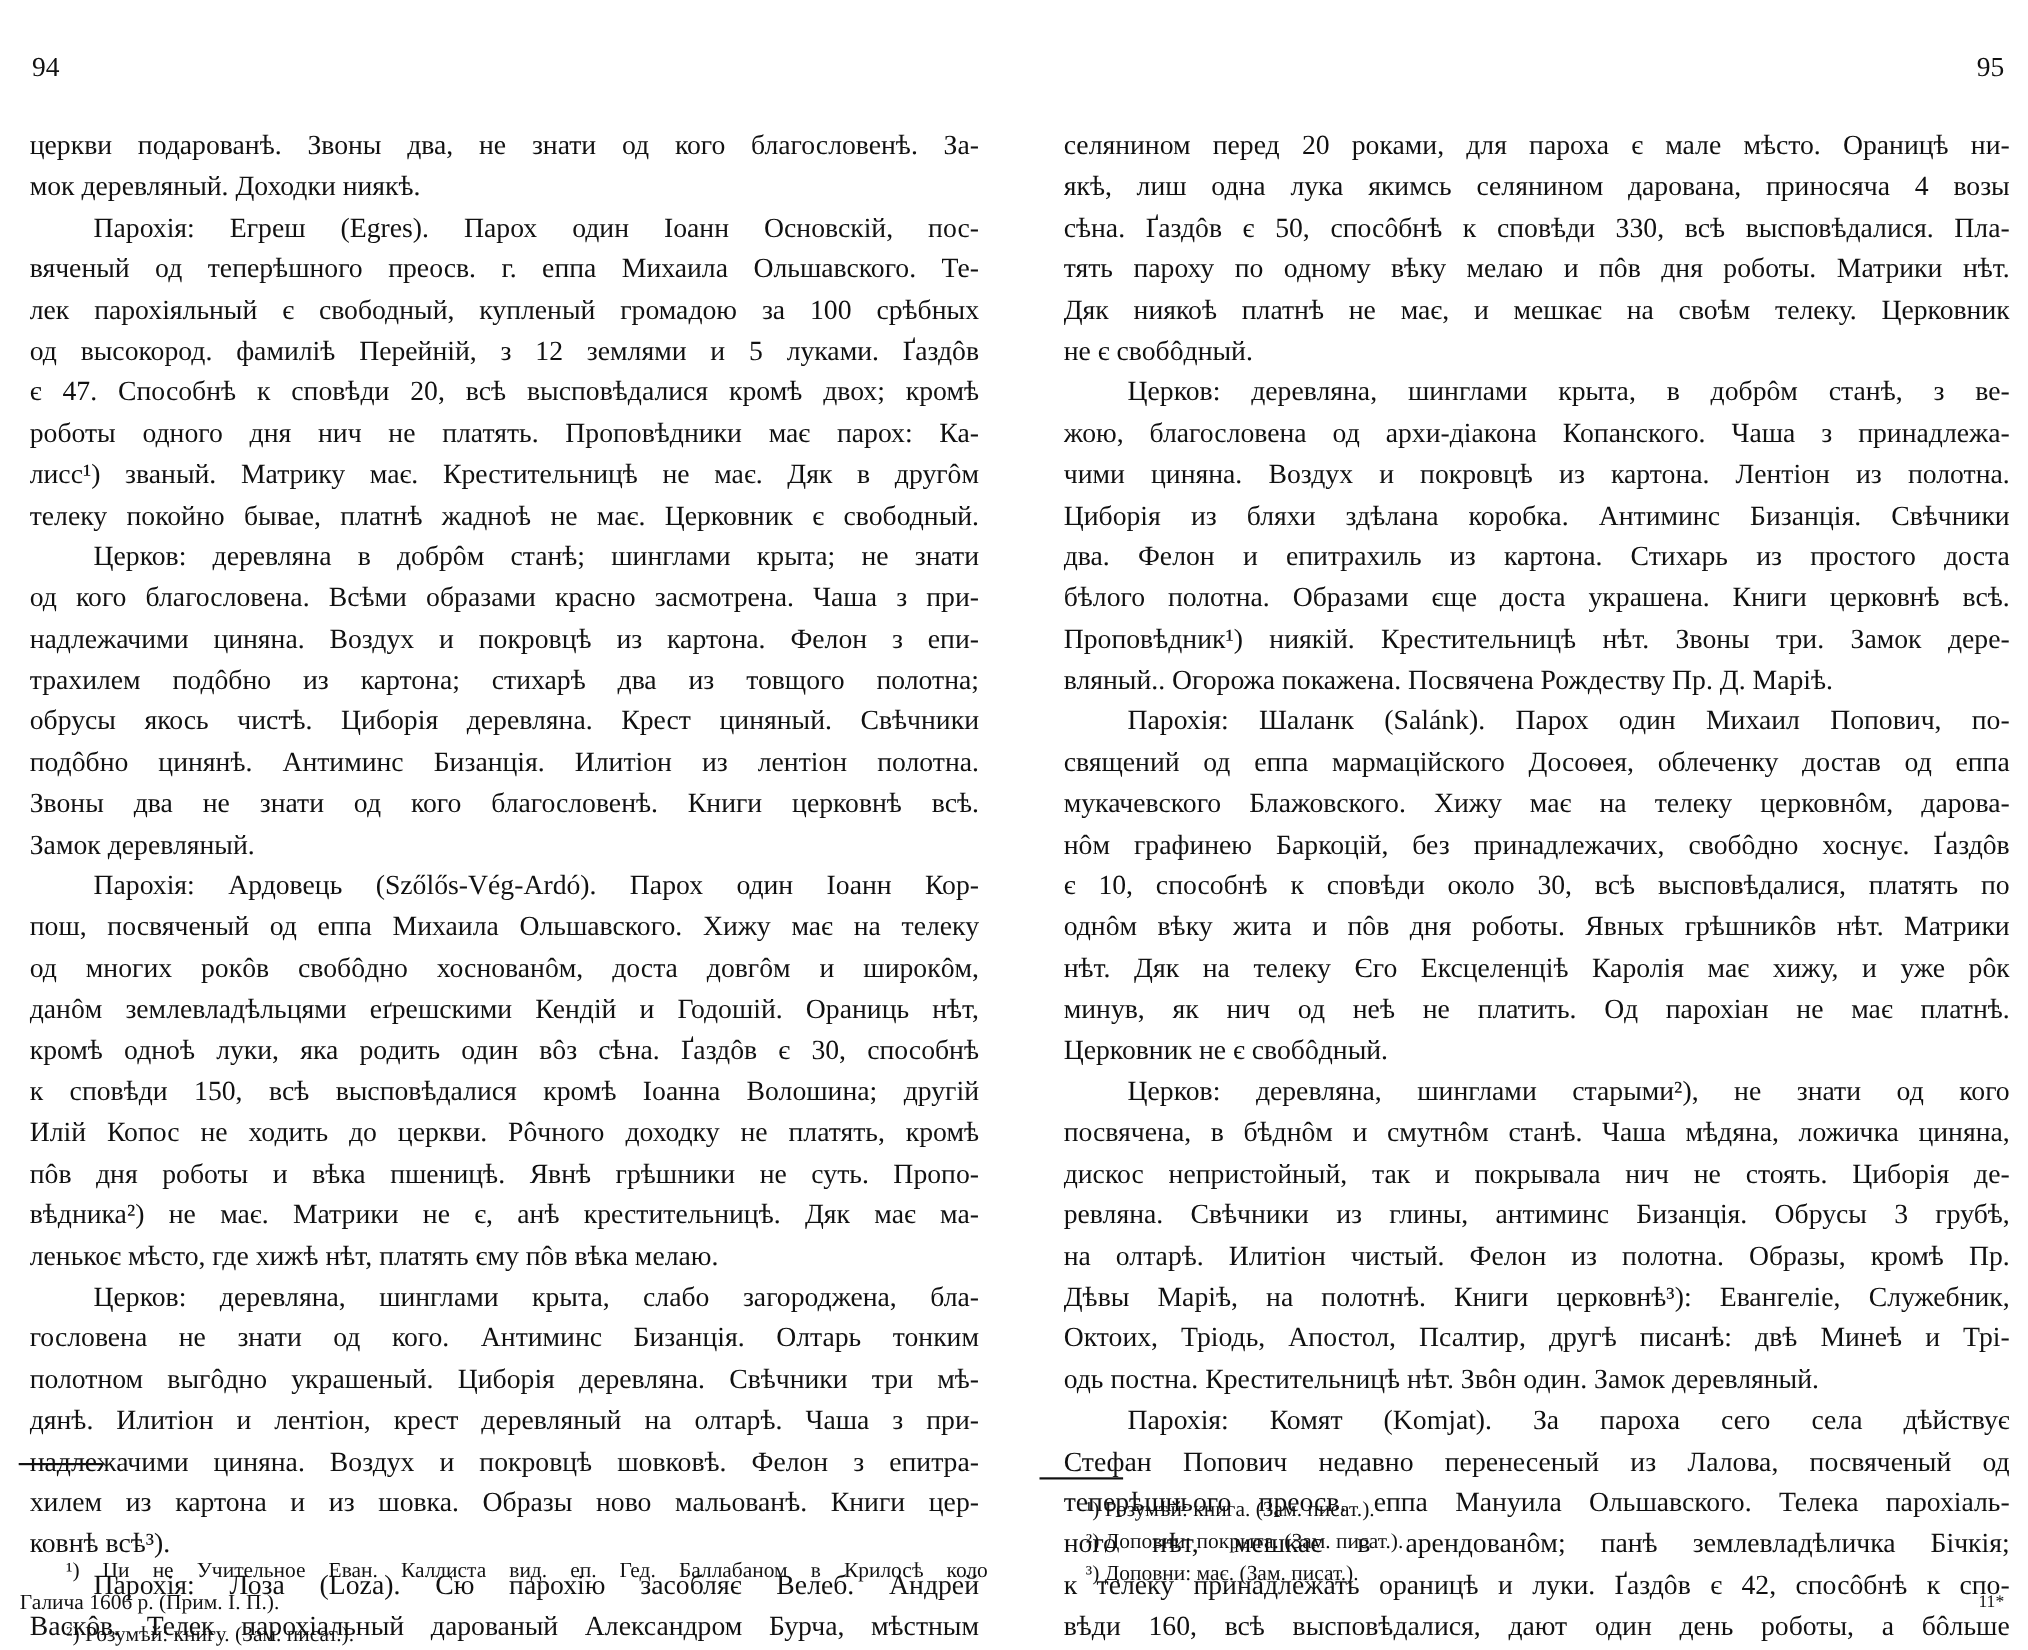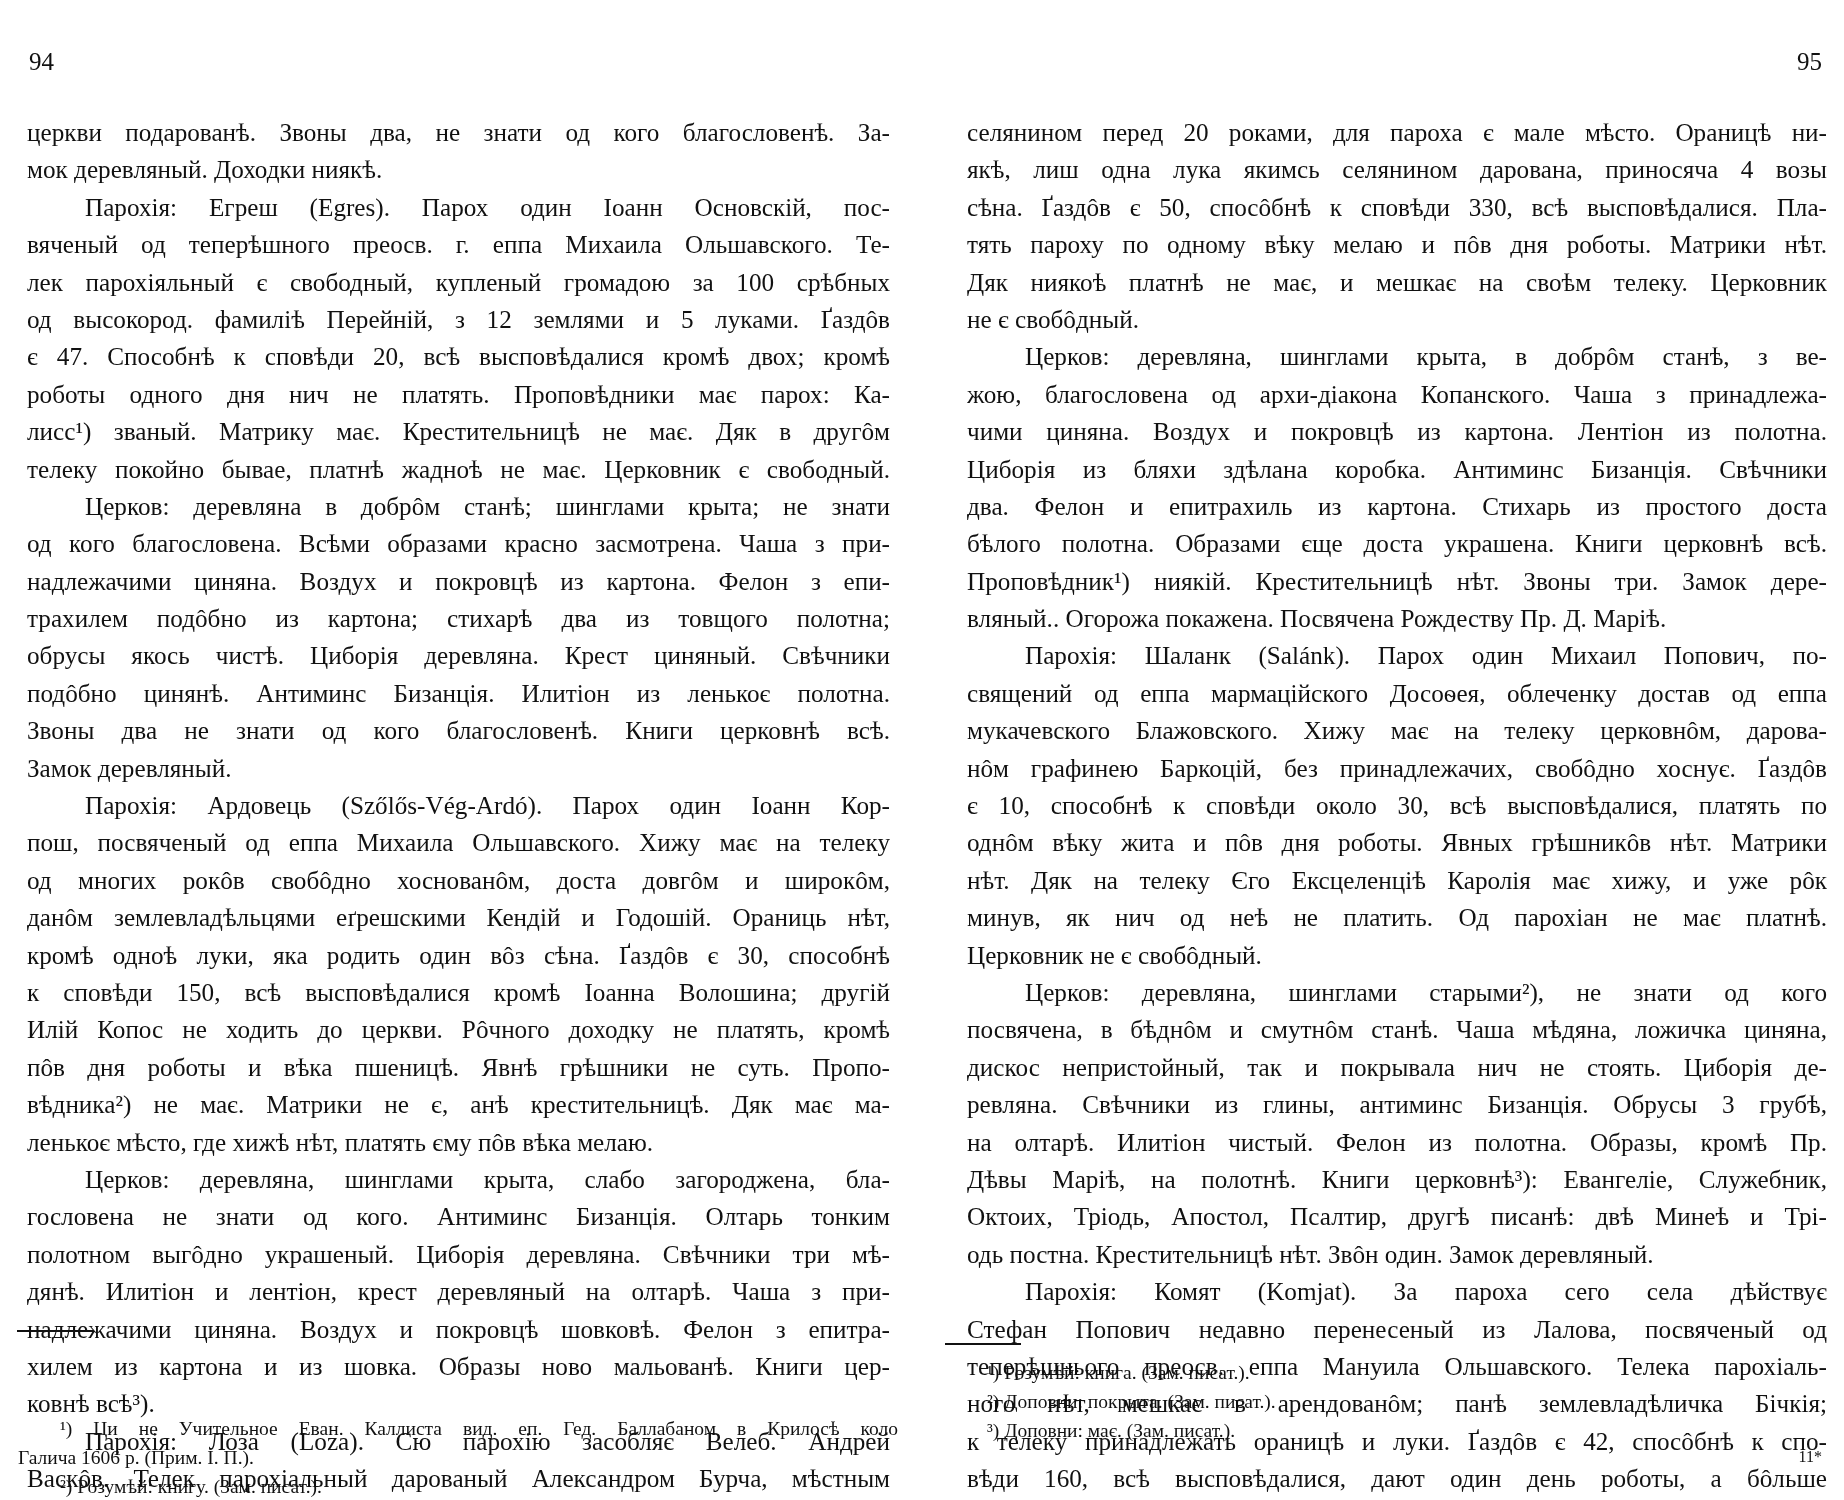--- a/index.html
+++ b/index.html
@@ -43,21 +43,21 @@
       <div class="line">од высокород. фамиліѣ Перейній, з 12 землями и 5 луками. Ґаздôв</div>
       <div class="line">є 47. Способнѣ к сповѣди 20, всѣ высповѣдалися кромѣ двох; кромѣ</div>
       <div class="line">роботы одного дня нич не платять. Проповѣдники має парох: Ка-</div>
       <div class="line">лисс¹) званый. Матрику має. Крестительницѣ не має. Дяк в другôм</div>
       <div class="line">телеку покойно бывае, платнѣ жаднoѣ не має. Церковник є свободный.</div>
       <div class="line indent">Церков: деревляна в добрôм станѣ; шинглами крыта; не знати</div>
       <div class="line">од кого благословена. Всѣми образами красно засмотрена. Чаша з при-</div>
       <div class="line">надлежачими циняна. Воздух и покровцѣ из картона. Фелон з епи-</div>
       <div class="line">трахилем подôбно из картона; стихарѣ два из товщого полотна;</div>
       <div class="line">обрусы якось чистѣ. Циборія деревляна. Крест циняный. Свѣчники</div>
-      <div class="line">подôбно цинянѣ. Антиминс Бизанція. Илитіон из ленькоє полотна.</div>
+      <div class="line">подôбно цинянѣ. Антиминс Бизанція. Илитіон из лентіон полотна.</div>
       <div class="line">Звоны два не знати од кого благословенѣ. Книги церковнѣ всѣ.</div>
       <div class="line last">Замок деревляный.</div>
       <div class="line indent">Парохія: Ардовець (Szőlős-Vég-Ardó). Парох один Іоанн Кор-</div>
       <div class="line">пош, посвяченый од еппа Михаила Ольшавского. Хижу має на телеку</div>
       <div class="line">од многих рокôв свобôдно хоснованôм, доста довгôм и широкôм,</div>
       <div class="line">данôм землевладѣльцями еґрешскими Кендій и Годошій. Ораниць нѣт,</div>
       <div class="line">кромѣ однoѣ луки, яка родить один вôз сѣна. Ґаздôв є 30, способнѣ</div>
       <div class="line">к сповѣди 150, всѣ высповѣдалися кромѣ Іоанна Волошина; другій</div>
       <div class="line">Илій Копос не ходить до церкви. Рôчного доходку не платять, кромѣ</div>
       <div class="line">пôв дня роботы и вѣка пшеницѣ. Явнѣ грѣшники не суть. Пропо-</div>

